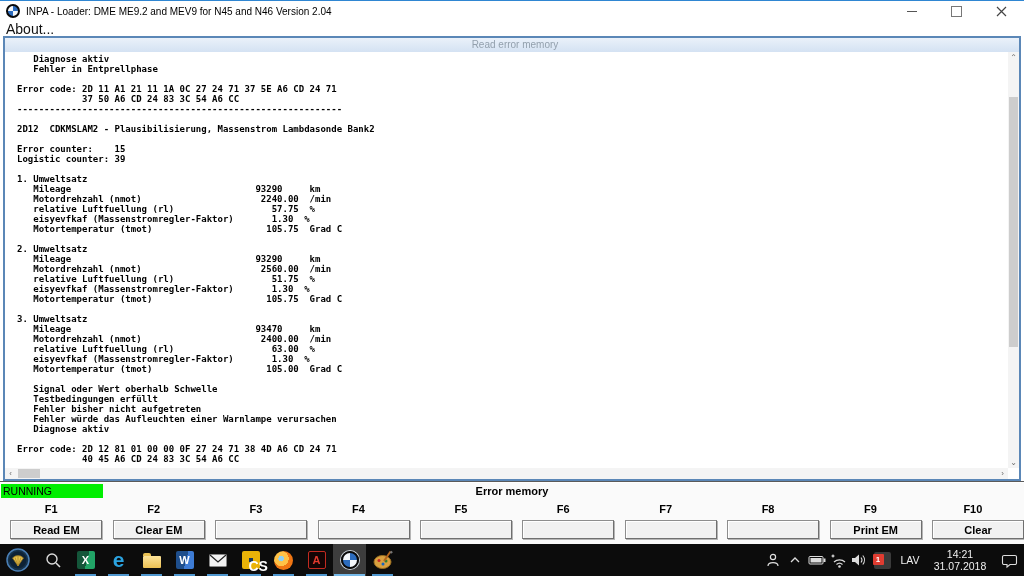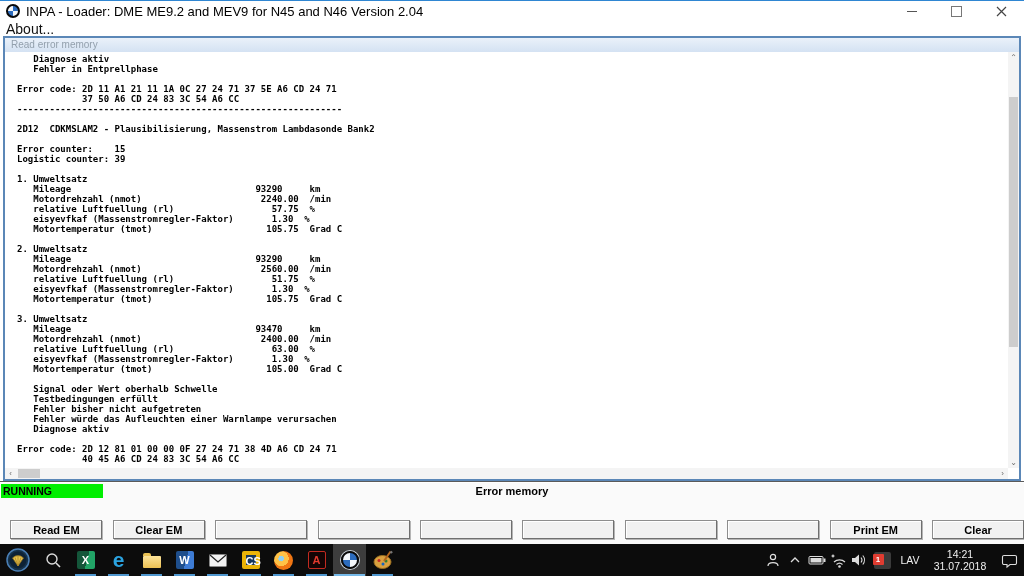--- a/index.html
+++ b/index.html
@@ -6,55 +6,55 @@
   .screen{position:relative;width:1024px;height:576px;background:#ffffff;
           font-family:"Liberation Sans",sans-serif;overflow:hidden;}
 
   
   .top-accent{position:absolute;top:0;left:0;right:0;height:1px;background:#2f86d2;}
   .titlebar{position:absolute;top:1px;left:0;right:0;height:20px;background:#ffffff;
             display:flex;align-items:center;}
   .app-icon{width:14px;height:14px;border-radius:50%;margin:0 6px 0 6px;box-sizing:border-box;
             border:2px solid #0a0a0a;
             background:conic-gradient(#2c6cbe 0 25%,#f3f7fb 25% 50%,#2c6cbe 50% 75%,#f3f7fb 75%);}
-  .title-text{font-size:13px;color:#000;}
+  .title-text{font-size:10px;color:#000;}
   .win-controls{margin-left:auto;display:flex;height:100%;}
   .win-btn{width:45px;height:100%;display:grid;place-items:center;}
   .glyph-min{width:10px;height:1px;background:#555;}
   .glyph-max{width:9px;height:9px;border:1px solid #777;background:#fff;}
 
   
   .menubar{position:absolute;top:21px;left:0;right:0;height:15px;background:#fff;
            display:flex;align-items:center;}
   .menu-item{font-size:14px;color:#111;padding:0 6px;}
 
   
   .mdi{position:absolute;top:36px;left:3px;right:3px;height:445px;
        border:2px solid #5b87b7;background:#fff;box-sizing:border-box;}
   .mdi-title{height:14px;background:linear-gradient(#eaf1fa,#d4e2f3);
-             color:#93a0ad;font-size:10px;line-height:14px;padding-left:6px;}
+             color:#93a0ad;font-size:10px;line-height:14px;padding-left:6px;text-align:center;}
   .mdi-content{position:absolute;top:14px;left:0;right:11px;bottom:11px;background:#fff;overflow:hidden;}
   .report{margin:0;padding:2px 0 0 12px;
           font-family:"DejaVu Sans Mono","Liberation Mono",monospace;
           font-size:9px;line-height:10px;font-weight:bold;color:#000;}
 
   
   .vscroll{position:absolute;top:14px;right:0;bottom:11px;width:11px;background:#f4f4f4;}
   .vthumb{position:absolute;top:45px;left:1px;width:9px;height:250px;background:#cdcdcd;}
   .varrow{position:absolute;left:0;width:11px;height:11px;display:grid;place-items:center;}
   .hscroll{position:absolute;left:0;right:11px;bottom:0;height:11px;background:#f4f4f4;}
   .hthumb{position:absolute;left:13px;top:1px;height:9px;width:22px;background:#cdcdcd;}
   .harrow{position:absolute;top:0;width:11px;height:11px;display:grid;place-items:center;}
   .arrow-glyph{font-size:8px;color:#6e6e6e;line-height:1;}
 
   
   .panel{position:absolute;top:481px;left:0;right:0;height:63px;background:#fafafa;
          border-top:1px solid #5a5a5a;box-shadow:inset 0 1px 0 #ffffff;}
   .running{position:absolute;top:2px;left:1px;width:102px;height:14px;background:#00ee00;
-           color:#000;font-size:10.5px;font-weight:bold;line-height:14px;padding-left:2px;box-sizing:border-box;}
+           color:#000;font-size:10.5px;font-weight:normal;line-height:14px;padding-left:2px;box-sizing:border-box;}
   .screen-title{position:absolute;top:3px;left:0;width:100%;text-align:center;
                 font-size:11px;font-weight:bold;color:#000;}
   .fkeys-row{position:absolute;top:21px;left:0;right:0;display:flex;}
   .fcol{flex:1;text-align:center;font-size:11px;font-weight:bold;color:#000;}
   .btn-row{position:absolute;top:38px;left:0;right:0;display:flex;}
   .bcol{flex:1;display:flex;justify-content:flex-end;}
   .fbtn{width:92px;height:19px;background:#f1f1f1;border:1px solid #8d8d8d;
         border-bottom-color:#6f6f6f;border-right-color:#6f6f6f;
         box-shadow:inset 1px 1px 0 #ffffff,1px 1px 0 #b5b5b5;
         font-family:"Liberation Sans",sans-serif;font-size:11px;font-weight:bold;color:#000;padding:0;}
@@ -66,21 +66,21 @@
   .tb-slot{width:33px;height:32px;position:relative;display:grid;place-items:center;}
   .tb-slot.open::after{content:"";position:absolute;left:6px;right:6px;bottom:0;height:2px;background:#4f97cf;}
   .tb-slot.active{background:#3d3d3d;}
   .tb-slot.active::after{left:1px;right:1px;background:#76b9e8;}
 
   .sq{width:18px;height:18px;display:grid;place-items:center;box-sizing:border-box;
       color:#fff;font-weight:bold;font-size:11px;border-radius:2px;}
   .ic-excel{background:linear-gradient(105deg,#14563a 55%,#21a366 55%);}
   .ic-edge{background:none;color:#2ba3e0;font-size:21px;font-weight:bold;line-height:18px;}
   .ic-word{background:linear-gradient(105deg,#1e4e8c 55%,#3d7bd4 55%);}
-  .ic-cs{background:#16365c;border:4px solid #eab308;font-size:11px;}
+  .ic-cs{background:#16365c;border:7px solid #eab308;font-size:14px;}
   .ic-acrobat{background:#140404;border:1.5px solid #c22a20;color:#e23a2d;font-size:11px;}
   .ic-firefox{width:19px;height:19px;border-radius:50%;
       background:radial-gradient(circle at 38% 40%,#8fd0f0 0 17%,#ffc247 18% 45%,#f07613 46% 75%,#d9420b 100%);}
   .ic-folder{position:relative;width:18px;height:12px;border-radius:1px;margin-top:3px;
       background:linear-gradient(#fce39a,#edc153);}
   .ic-folder::before{content:"";position:absolute;top:-3px;left:0;width:8px;height:3px;
       background:#eac255;border-radius:2px 2px 0 0;}
   .bmw-lg{width:18px;height:18px;border-radius:50%;box-sizing:border-box;border:2.5px solid #0a0a0a;
       box-shadow:0 0 0 1px #c9d2da;
       background:conic-gradient(#2c6cbe 0 25%,#f3f7fb 25% 50%,#2c6cbe 50% 75%,#f3f7fb 75%);}
@@ -183,20 +183,32 @@
       <div class="hthumb"></div>
       <div class="harrow" style="right:0;">
           <span class="arrow-glyph">›</span>
         </div>
     </div>
   </div>
 
   <div class="panel">
     <div class="running">RUNNING</div>
     <div class="screen-title">Error memory</div>
+    <div class="fkeys-row">
+      <div class="fcol">F1</div>
+      <div class="fcol">F2</div>
+      <div class="fcol">F3</div>
+      <div class="fcol">F4</div>
+      <div class="fcol">F5</div>
+      <div class="fcol">F6</div>
+      <div class="fcol">F7</div>
+      <div class="fcol">F8</div>
+      <div class="fcol">F9</div>
+      <div class="fcol">F10</div>
+    </div>
     <div class="btn-row">
       <div class="bcol">
           <button class="fbtn">Read EM</button>
         </div>
       <div class="bcol">
           <button class="fbtn">Clear EM</button>
         </div>
       <div class="bcol">
           <button class="fbtn"></button>
         </div>

